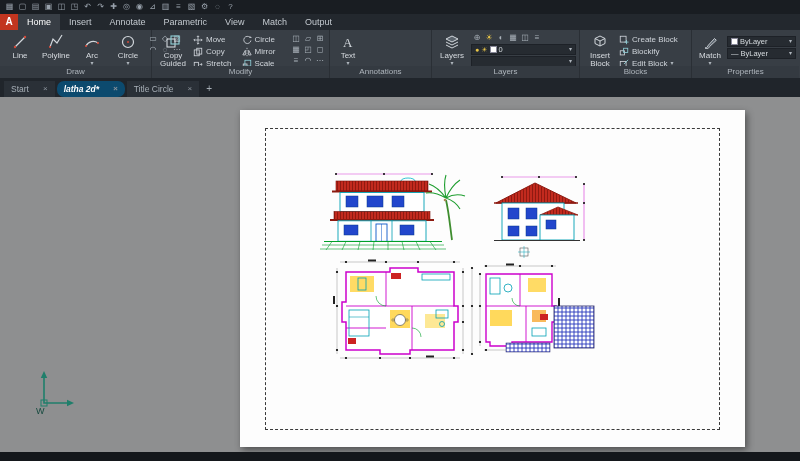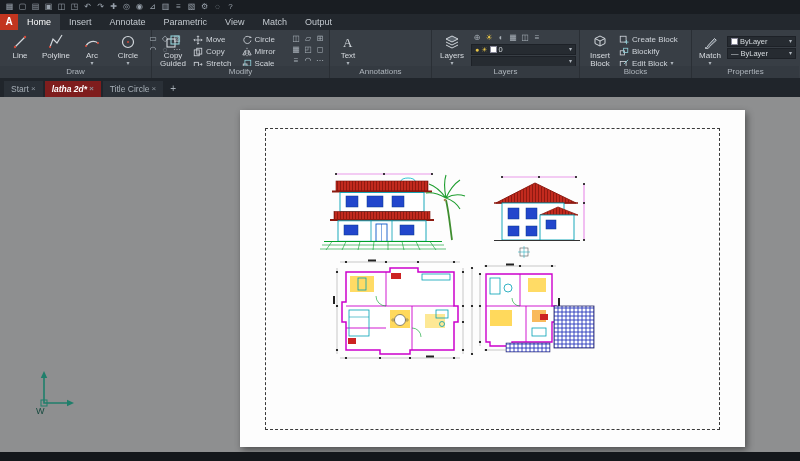--- a/index.html
+++ b/index.html
@@ -28,23 +28,23 @@
   .mrow svg { width:10px; height:10px; flex:none; }
   .mico { width:12px; height:10px; font-size:8px; line-height:10px; text-align:center; color:#aab2ba; cursor:default; }
   .col { display:flex; flex-direction:column; gap:1px; }
   .ldrop { display:flex; align-items:center; gap:2px; background:#262b31; border:1px solid #1d2127; height:11px; padding:0 3px; font-size:7.5px; color:#d5dade; cursor:default; }
   .swatch { width:7px; height:7px; background:#ffffff; border:1px solid #889; flex:none; }
   .bulb { color:#e8c547; font-size:7px; }
   .grow { flex:1; }
 
   
   .doctabs { position:absolute; top:78px; left:0; width:800px; height:19px; background:#20252b; display:flex; align-items:flex-end; padding-left:4px; gap:2px; }
-  .dtab { height:16px; background:#2a3037; color:#a7afb7; font-size:8.5px; line-height:16px; padding:0 7px; display:flex; gap:2px; align-items:center; cursor:default; }
+  .dtab { height:16px; background:#2a3037; color:#a7afb7; font-size:8.5px; line-height:16px; padding:0 7px; display:flex; gap:14px; align-items:center; cursor:default; }
   .dtab .x { color:#8b939b; font-size:8px; }
-  .dtab.active { background:#7f1d1d; color:#ffffff; font-weight:bold; font-style:italic; }
+  .dtab.active { background:#0c4a6e; color:#ffffff; font-weight:bold; font-style:italic;border-radius:7px; }
   .plus { height:16px; width:16px; color:#a7afb7; font-size:10px; line-height:16px; text-align:center; cursor:default; }
 
   
   .canvas { position:absolute; top:97px; left:0; width:800px; height:355px; background:#8e8f90; }
   .paper { position:absolute; left:240px; top:13px; width:505px; height:337px; background:#fdfdfd; box-shadow:2px 3px 7px rgba(0,0,0,.45); }
   .margin-border { position:absolute; left:25px; top:18px; width:455px; height:302px; border:1.3px dashed #3a3a3a; }
   .paper svg.drawing { position:absolute; left:0; top:0; width:505px; height:337px; }
   .ucs { position:absolute; left:34px; top:272px; }
 
   

